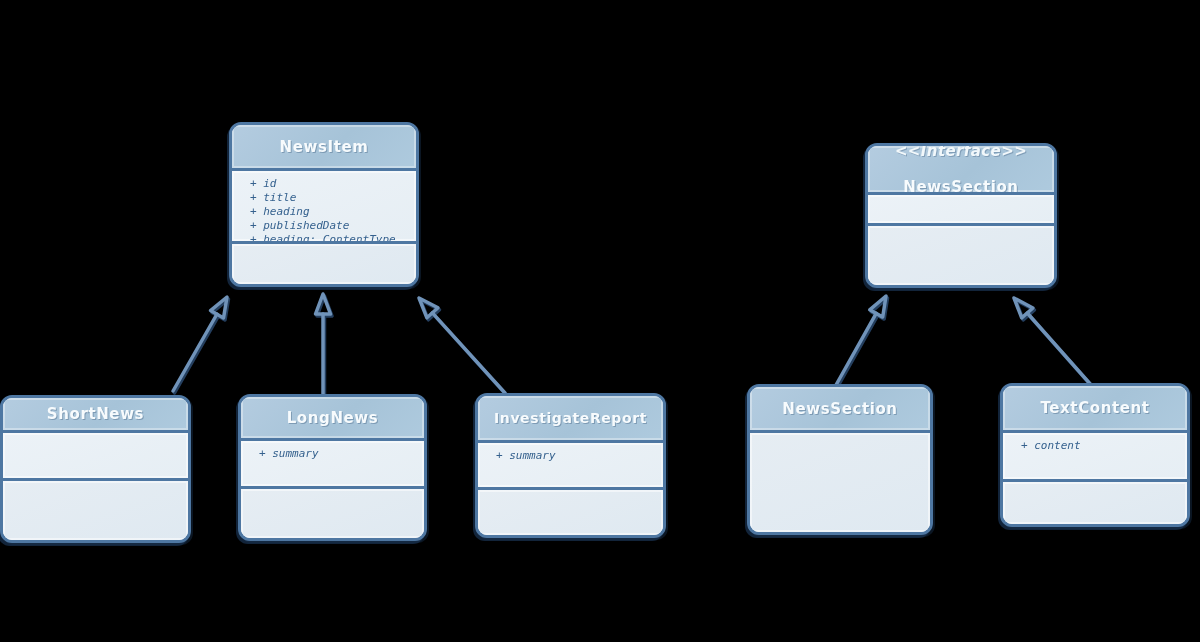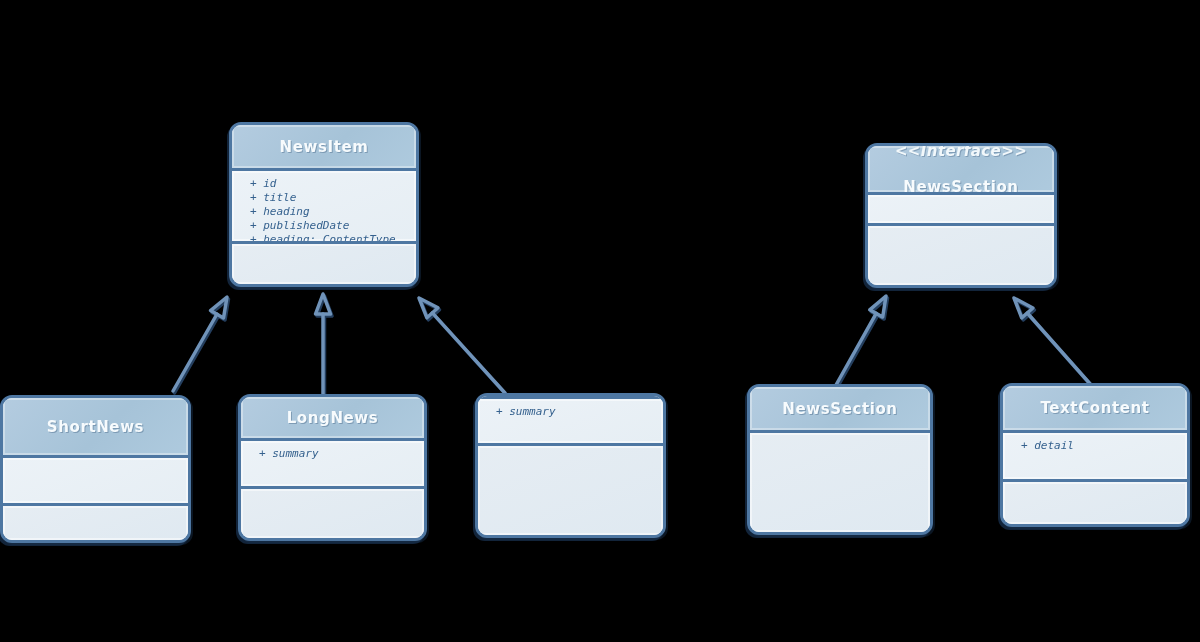--- a/index.html
+++ b/index.html
@@ -128,54 +128,57 @@
   <div class="uml-class" style="left:865px;top:143px;width:192px;height:145px">
     <div class="uml-header" style="height:46px">
       <div class="uml-stereotype">&lt;&lt;Interface&gt;&gt;</div>
       <div class="uml-title">NewsSection</div>
     </div>
     <div class="uml-attrs" style="height:31px"></div>
     <div class="uml-ops"></div>
   </div>
 
   <div class="uml-class" style="left:0px;top:395px;width:191px;height:148px">
-    <div class="uml-header" style="height:57px">
+    <div class="uml-header" style="height:32px">
       <div class="uml-title">ShortNews</div>
     </div>
     <div class="uml-attrs" style="height:48px"></div>
     <div class="uml-ops"></div>
   </div>
 
   <div class="uml-class" style="left:238px;top:394px;width:189px;height:147px">
     <div class="uml-header" style="height:41px">
       <div class="uml-title">LongNews</div>
     </div>
     <div class="uml-attrs" style="height:48px">
       <div class="attr">+ summary</div>
     </div>
     <div class="uml-ops"></div>
   </div>
 
   <div class="uml-class" style="left:475px;top:393px;width:191px;height:145px">
+    <div class="uml-header" style="height:44px">
+      <div class="uml-title" style="font-size:14px">InvestigateReport</div>
+    </div>
     <div class="uml-attrs" style="height:47px">
       <div class="attr">+ summary</div>
     </div>
     <div class="uml-ops"></div>
   </div>
 
   <div class="uml-class" style="left:747px;top:384px;width:186px;height:151px">
     <div class="uml-header" style="height:43px">
       <div class="uml-title">NewsSection</div>
     </div>
     <div class="uml-ops"></div>
   </div>
 
   <div class="uml-class" style="left:1000px;top:383px;width:190px;height:144px">
     <div class="uml-header" style="height:44px">
       <div class="uml-title">TextContent</div>
     </div>
     <div class="uml-attrs" style="height:49px">
-      <div class="attr">+ detail</div>
+      <div class="attr">+ content</div>
     </div>
     <div class="uml-ops"></div>
   </div>
 
 </div>
 
 </body></html>

